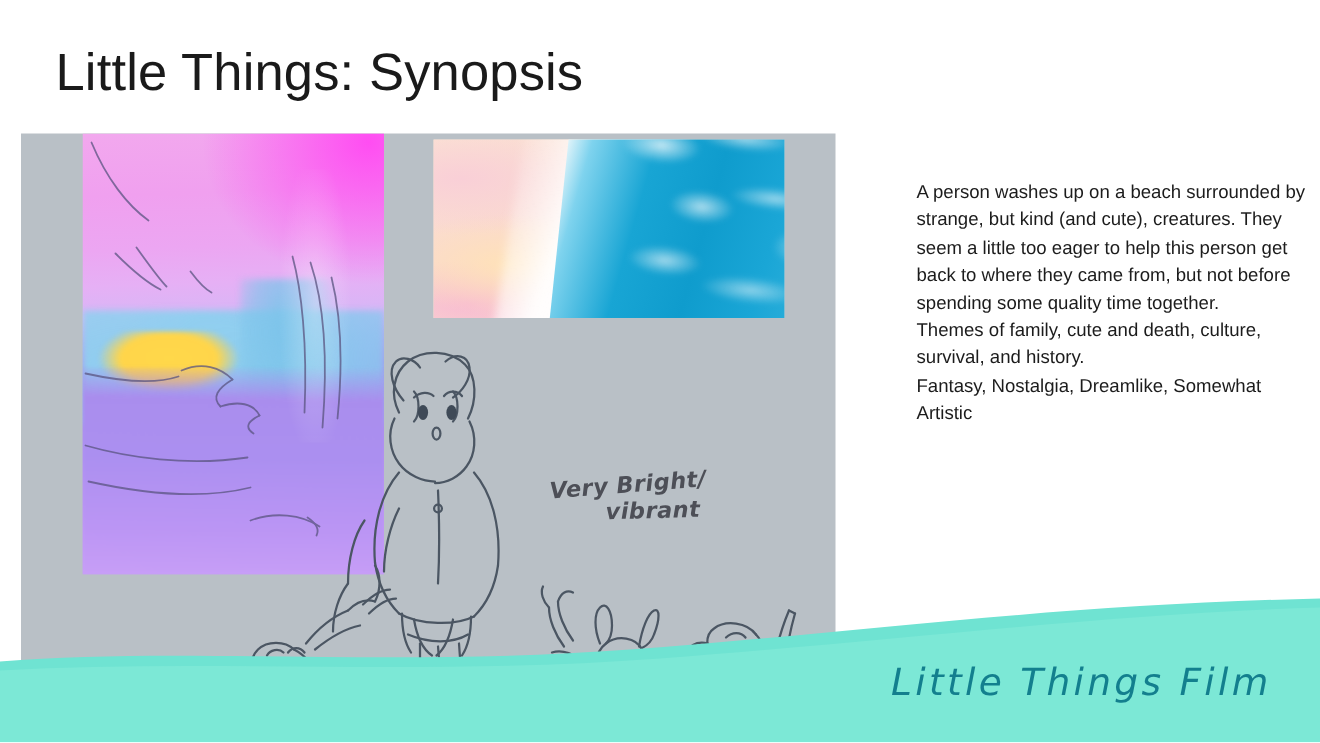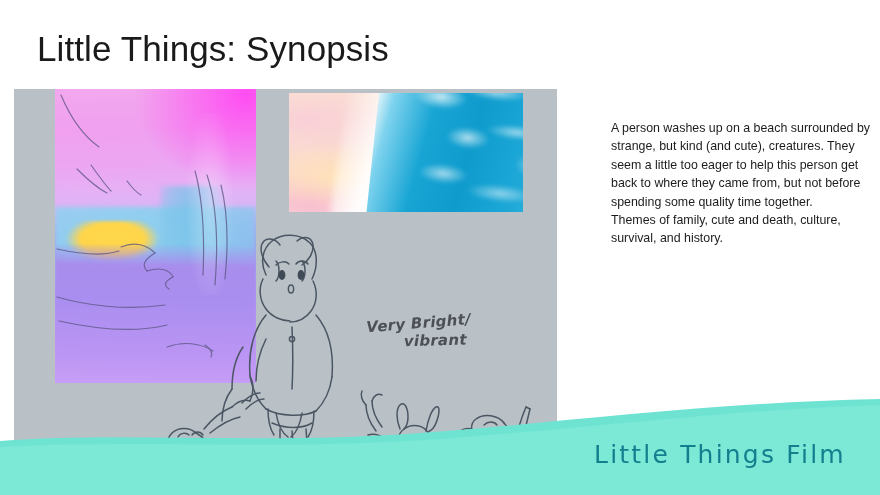--- a/index.html
+++ b/index.html
@@ -190,20 +190,21 @@
   
   .wave {
     position: absolute;
     left: 0; bottom: 0;
     width: 880px; height: 110px;
   }
   .footer-brand {
     position: absolute;
     left: 594px; top: 440px;
     font-family: "DejaVu Sans", sans-serif;
+    font-style: italic;
     font-size: 25px;
     letter-spacing: 2.2px;
     color: #137f8e;
     white-space: nowrap;
   }
 </style>
 </head>
 <body>
 
 <div class="slide">
@@ -369,20 +370,21 @@
 
     <div class="handwriting">
       <span>Very Bright/</span>
       <span class="line2">vibrant</span>
     </div>
   </div>
 
   <div class="synopsis">
     <p>A person washes up on a beach surrounded by strange, but kind (and cute), creatures. They seem a little too eager to help this person get back to where they came from, but not before spending some quality time together.</p>
     <p>Themes of family, cute and death, culture, survival, and history.</p>
+    <p>Fantasy, Nostalgia, Dreamlike, Somewhat Artistic</p>
   </div>
 
   <svg class="wave" viewBox="0 0 880 110" preserveAspectRatio="none">
     <path d="M0 56 C 120 46, 260 60, 420 48 C 560 38, 700 18, 880 14 L 880 110 L 0 110 Z" fill="#6fe3d2"></path>
     <path d="M0 62 C 140 54, 280 66, 440 54 C 600 42, 740 24, 880 20 L 880 110 L 0 110 Z" fill="#7ce8d6"></path>
   </svg>
 
   <div class="footer-brand">Little Things Film</div>
 </div>
 

